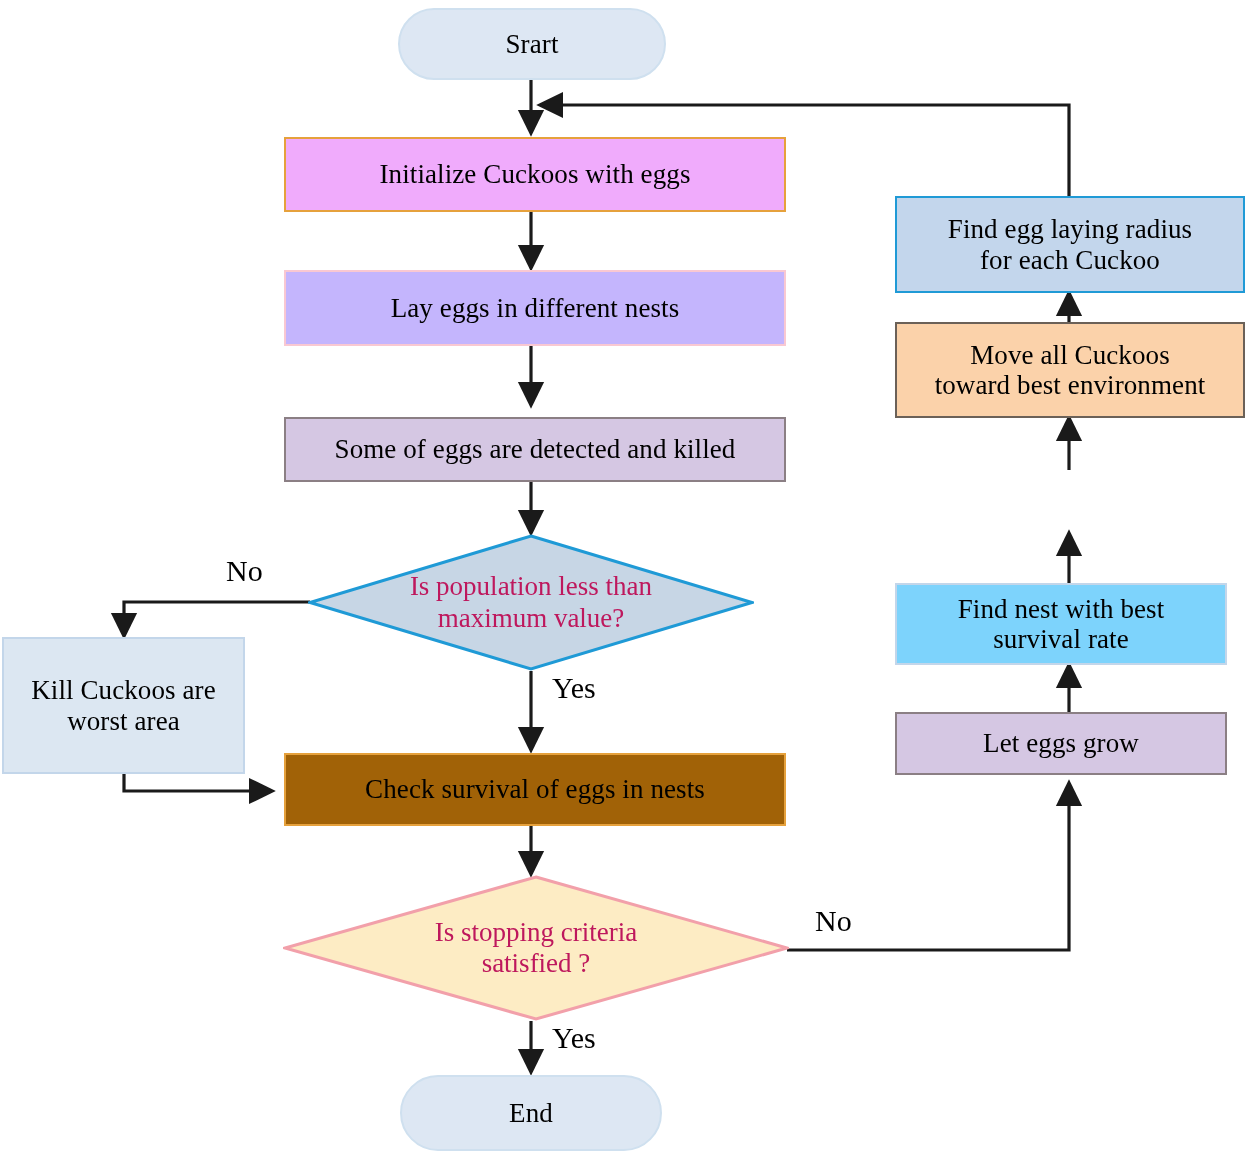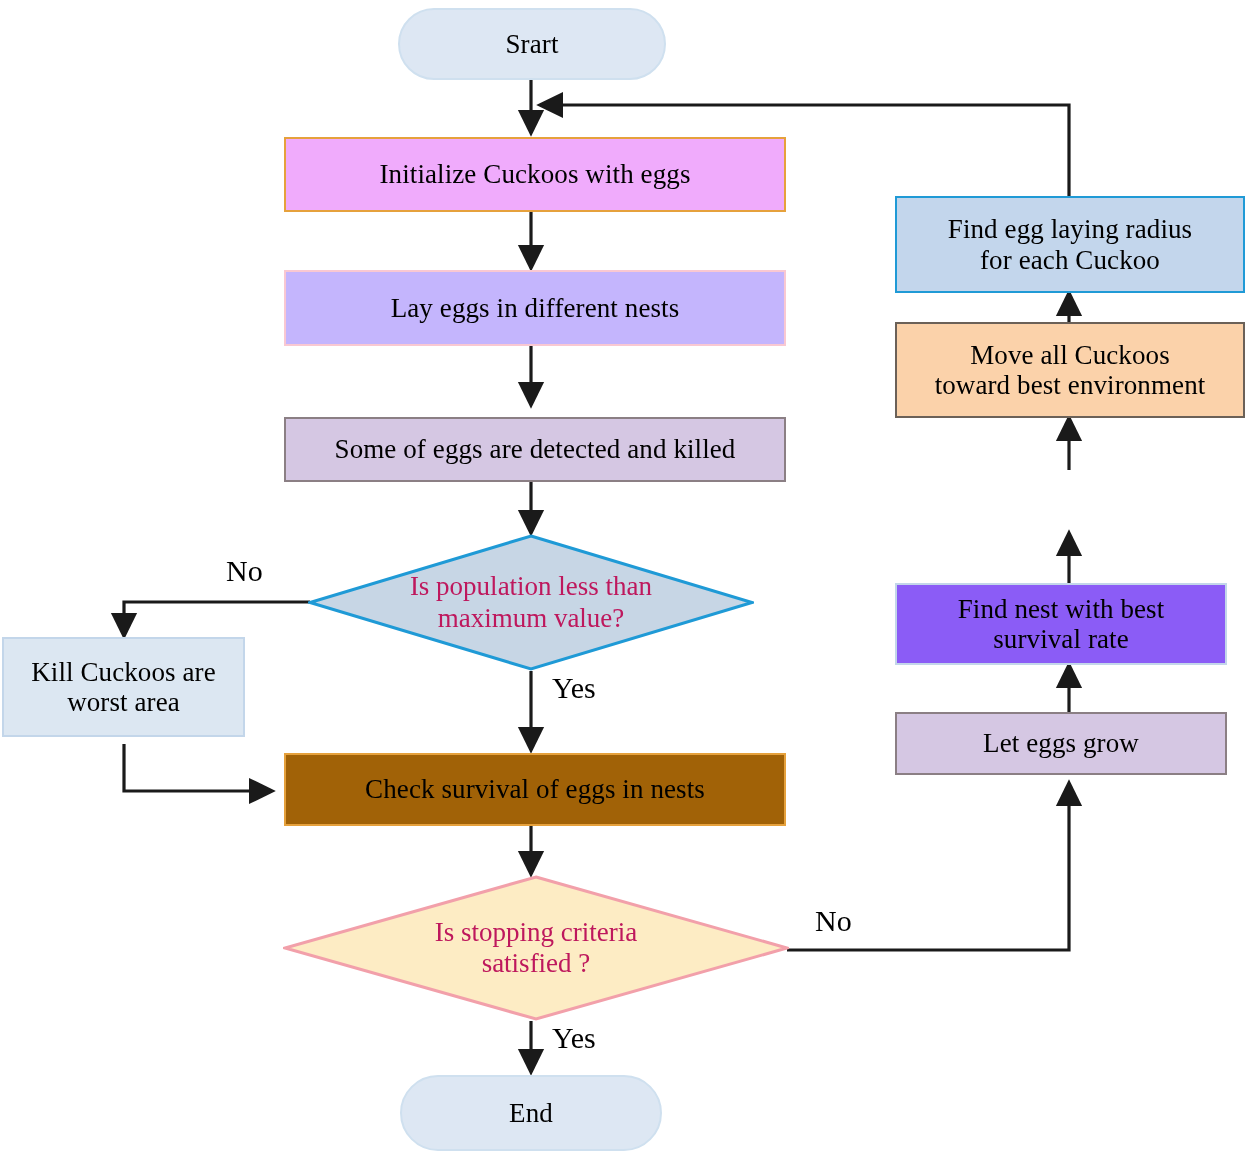--- a/index.html
+++ b/index.html
@@ -142,21 +142,21 @@
   </div>
 
   <div class="diamond-wrap" style="left:308px; top:534px; width:446px; height:137px;">
     <svg width="446" height="137" viewBox="0 0 446 137">
       <polygon points="223,2 444,68.5 223,135 2,68.5" fill="#c7d6e5" stroke="#1f9ad6" stroke-width="3"></polygon>
     </svg>
     <div class="diamond-text">Is population less than
 maximum value?</div>
   </div>
 
-  <div class="node" style="left:2px; top:637px; width:243px; height:100px;
+  <div class="node" style="left:2px; top:637px; width:243px; height:137px;
               background:#dce7f2; border:2px solid #c3d6ea;justify-content:center;">
     <span>Kill Cuckoos are
 worst area</span>
   </div>
 
   <div class="node" style="left:284px; top:753px; width:502px; height:73px;
               background:#a16207; border:2px solid #e6a13c;">
     <span>Check survival of eggs in nests</span>
   </div>
 
@@ -180,21 +180,21 @@
   </div>
 
   <div class="node" style="left:895px; top:322px; width:350px; height:96px;
               background:#fbd2aa; border:2px solid #6b6158;">
     <span>Move all Cuckoos
 toward best environment</span>
   </div>
 
 
   <div class="node" style="left:895px; top:583px; width:332px; height:82px;
-              background:#8b5cf6; border:2px solid #c3d6ea;">
+              background:#7dd3fc; border:2px solid #c3d6ea;">
     <span>Find nest with best
 survival rate</span>
   </div>
 
   <div class="node" style="left:895px; top:712px; width:332px; height:63px;
               background:#d5c7e3; border:2px solid #8b7f84;">
     <span>Let eggs grow</span>
   </div>
 
 </div>

